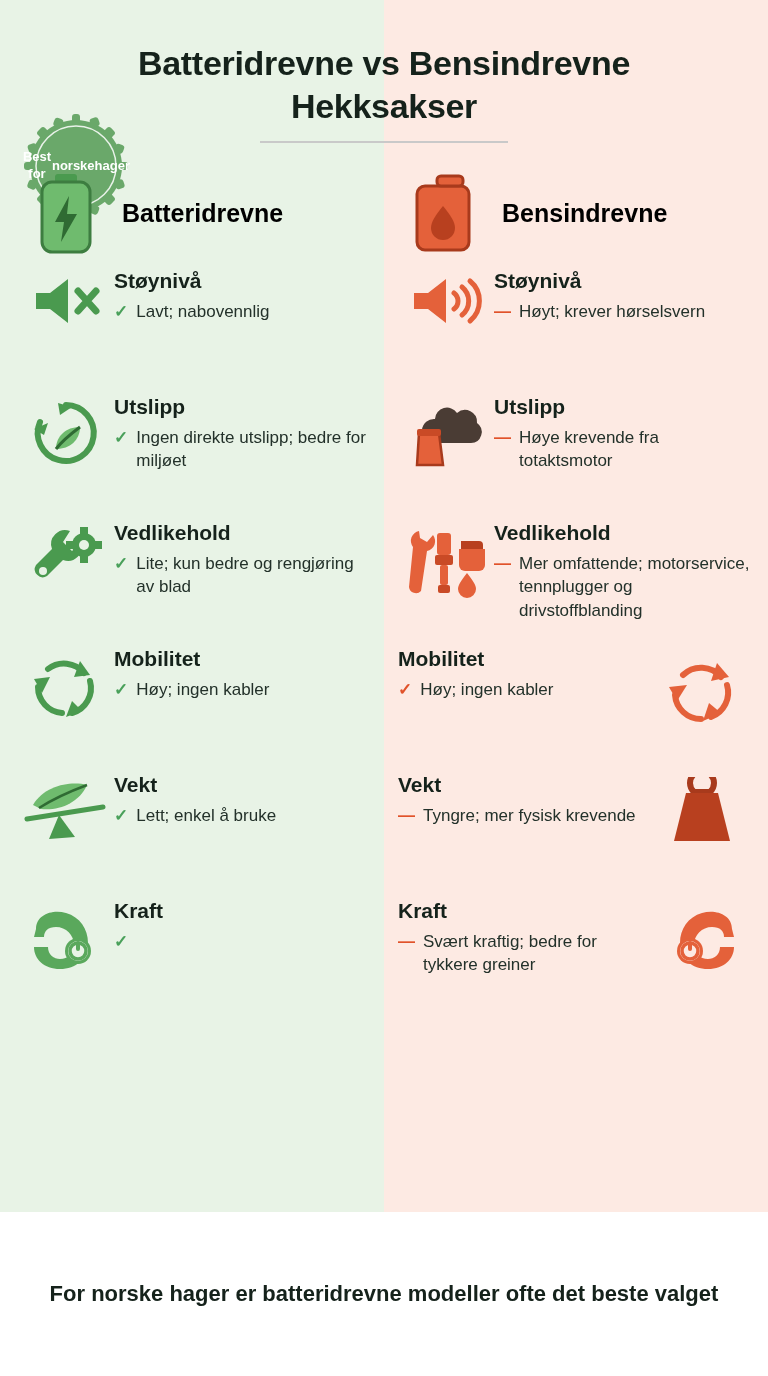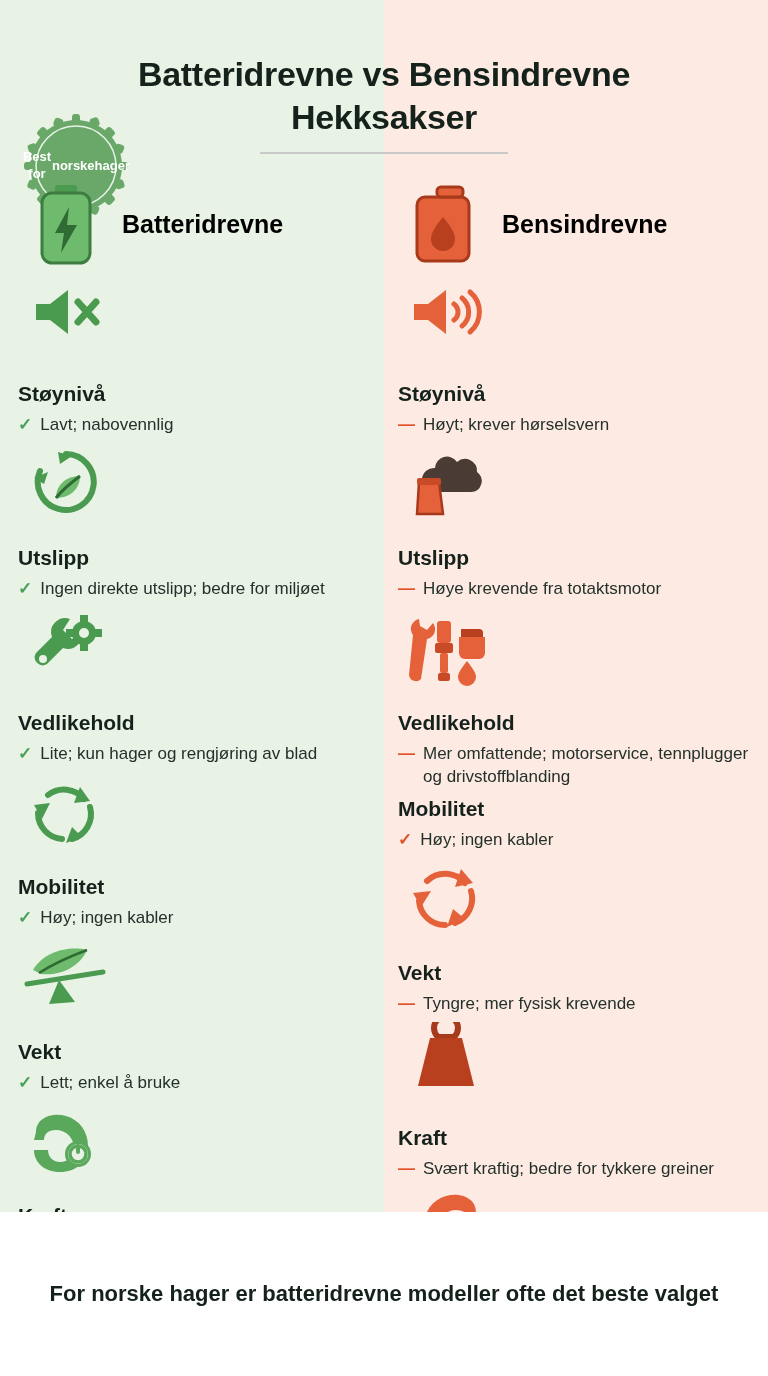--- a/index.html
+++ b/index.html
@@ -40,21 +40,21 @@
     position: relative;
     padding-top: 42px;
     text-align: center;
   }
   .title {
     font-size: 34px;
     font-weight: bold;
     color: #15221b;
     line-height: 1.25;
     letter-spacing: -0.3px;
-    margin: 11px 60px;
+    margin: 0 60px;
   }
   .title-rule {
     width: 248px;
     height: 2px;
     background: #c9c9c9;
     margin: 14px auto 0;
   }
   
   .badge {
     position: absolute;
@@ -110,21 +110,20 @@
     font-weight: bold;
     color: #000000;
   }
   .col-head .col-head-label { margin-left: 8px; }
 
   .row {
     display: flex;
     align-items: flex-start;
     min-height: 120px;
     padding-top: 6px;
-    flex-direction: column;
   }
   .row-icon {
     width: 96px;
     flex: 0 0 96px;
     display: flex;
     align-items: flex-start;
     justify-content: center;
     padding-top: 6px;
   }
   .row-icon-right {
@@ -287,21 +286,21 @@
               <rect x="68" y="16" width="8" height="8"></rect>
             </g>
             <circle cx="58" cy="20" r="5" fill="#e8f3e6"></circle>
             <circle cx="17" cy="46" r="4" fill="#e8f3e6"></circle>
           </svg>
         </div>
         <div class="row-body">
           <div class="row-label">Vedlikehold</div>
           <div class="row-detail">
             <span class="mark mark-check">✓</span>
-            <span>Lite; kun hager og rengjøring av blad</span>
+            <span>Lite; kun bedre og rengjøring av blad</span>
           </div>
         </div>
       </div>
 
       <div class="row">
         <div class="row-icon">
           <svg width="76" height="72" viewBox="0 0 76 72">
             <g fill="none" stroke="#4a9a4f" stroke-width="6" stroke-linecap="round">
               <path d="M20 18 a26 26 0 0 1 36 4"></path>
               <path d="M62 30 a26 26 0 0 1 -18 32"></path>

